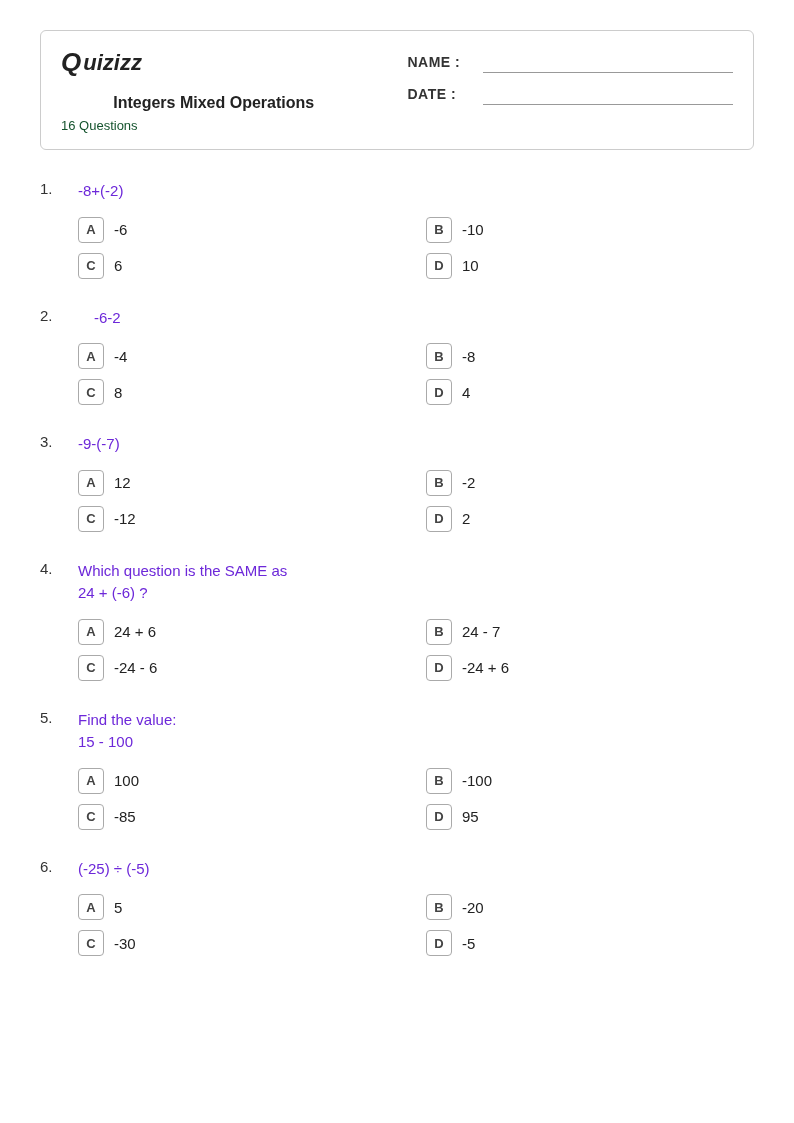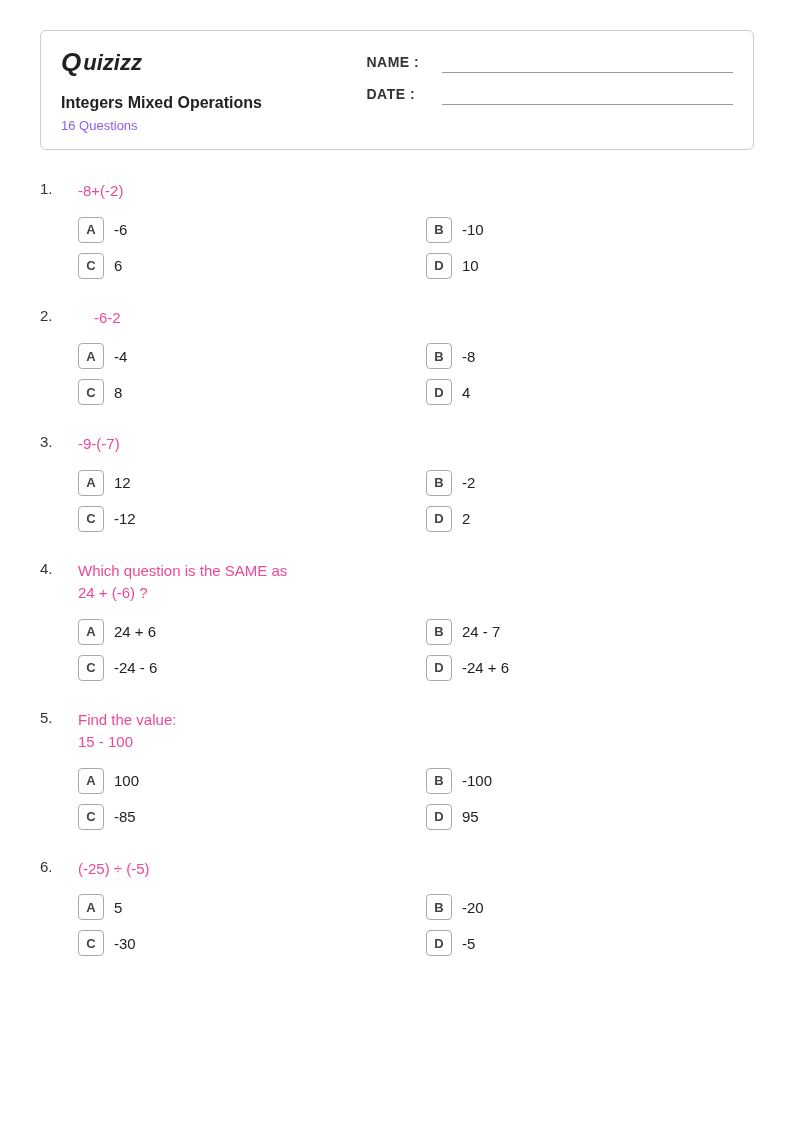--- a/index.html
+++ b/index.html
@@ -47,37 +47,39 @@
     .logo-rest {
       font-size: 22px;
       font-weight: bold;
       color: #222;
       font-style: italic;
     }
     .quiz-title {
       font-size: 16px;
       font-weight: bold;
       color: #222;
+      text-align: center;
     }
     .quiz-subtitle {
       font-size: 13px;
-      color: #8b5cf6;
+      color: #14532d;
     }
 
     .header-right {
       flex: 1.2;
       display: flex;
       flex-direction: column;
       gap: 10px;
       padding-top: 4px;
     }
     .field-row {
       display: flex;
       align-items: center;
       gap: 21px;
+      margin-left: 41px;
     }
     .field-label {
       font-size: 14px;
       font-weight: 600;
       letter-spacing: 0.5px;
       min-width: 55px;
       color: #333;
     }
     .field-line {
       flex: 1;
@@ -99,21 +101,21 @@
       gap: 10px;
       margin-bottom: 14px;
     }
     .question-number {
       font-size: 15px;
       color: #333;
       min-width: 28px;
     }
     .question-text {
       font-size: 15px;
-      color: #ec4899;
+      color: #6d28d9;
       line-height: 1.5;
     }
 
     .answers-grid {
       display: grid;
       grid-template-columns: 1fr 1fr;
       gap: 10px 20px;
       padding-left: 38px;
     }
     .answer-item {

